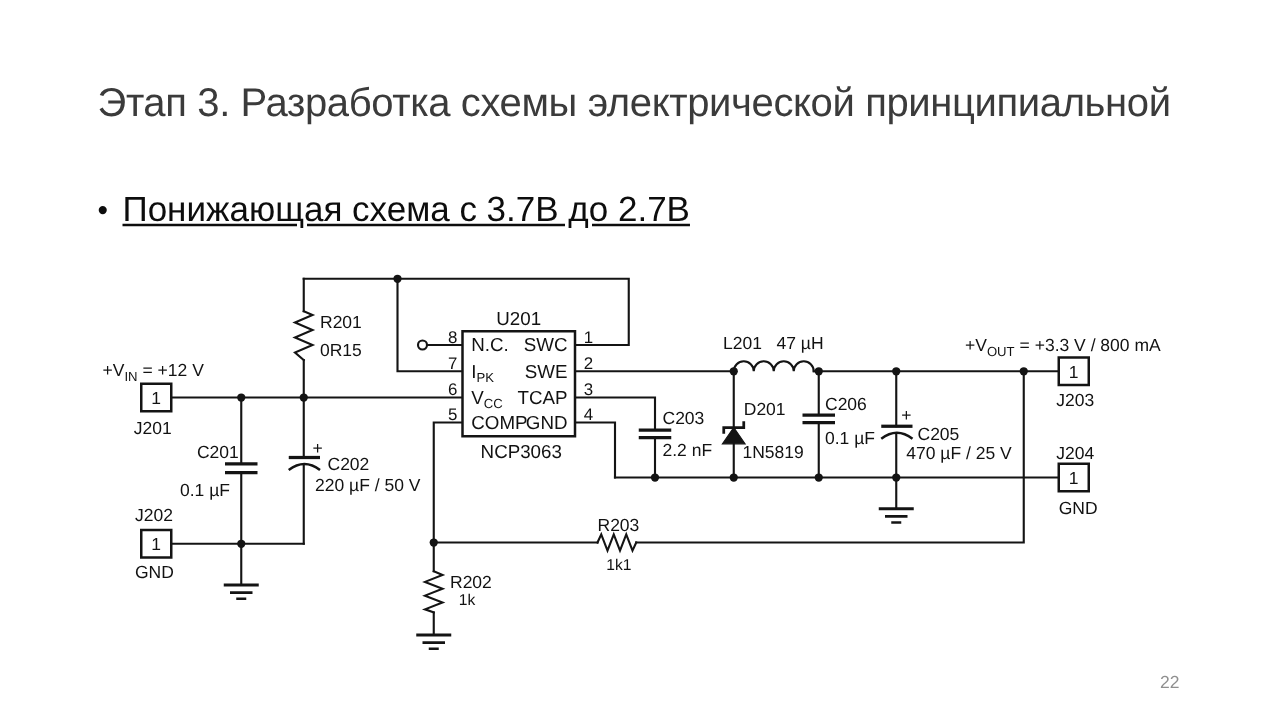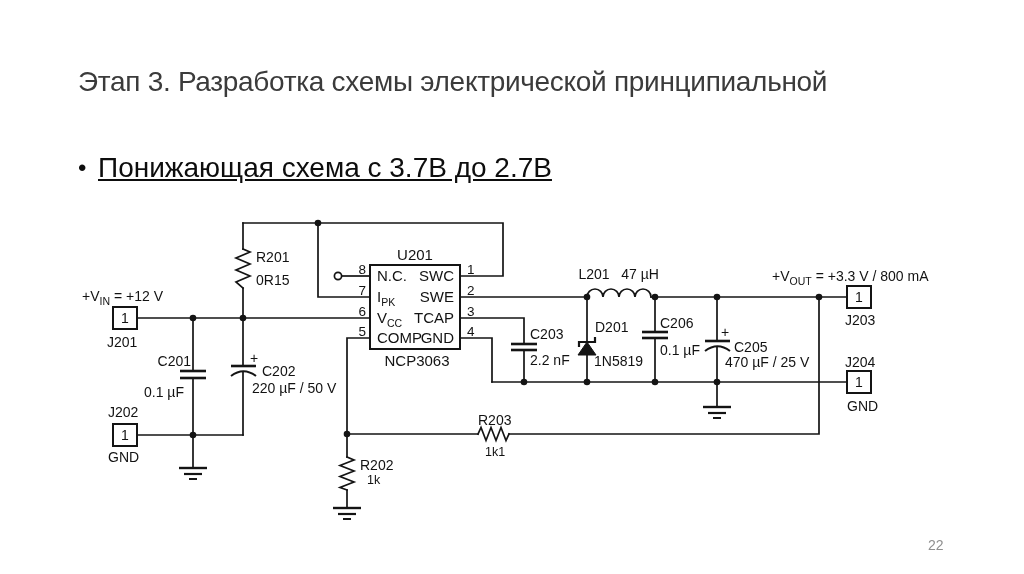--- a/index.html
+++ b/index.html
@@ -5,21 +5,21 @@
   html,body{margin:0;padding:0;}
   body{
     width:1024px;height:574px;
     background:#ffffff;
     font-family:"Liberation Sans", sans-serif;
     position:relative;
     overflow:hidden;
   }
   .slide-title{
     position:absolute;left:78px;top:64px;
-    font-size:28px;line-height:36px;
+    font-size:32px;line-height:36px;
     color:#3b3b3b;letter-spacing:-0.3px;
     white-space:nowrap;
   }
   .bullet-line{
     position:absolute;left:78px;top:152px;
     font-size:28px;line-height:32px;color:#0d0d0d;
     white-space:nowrap;
     text-decoration:underline;
   }
   .bullet-line .marker{display:inline-block;width:20px;font-size:24px;vertical-align:1px;}

